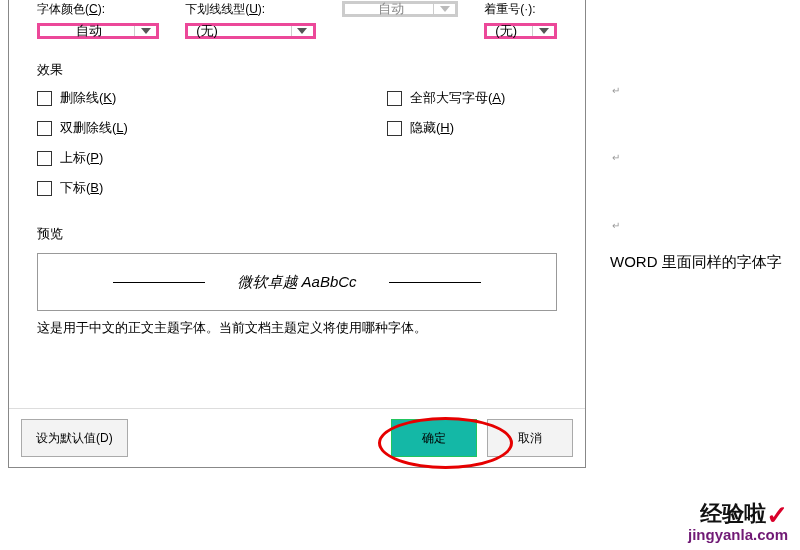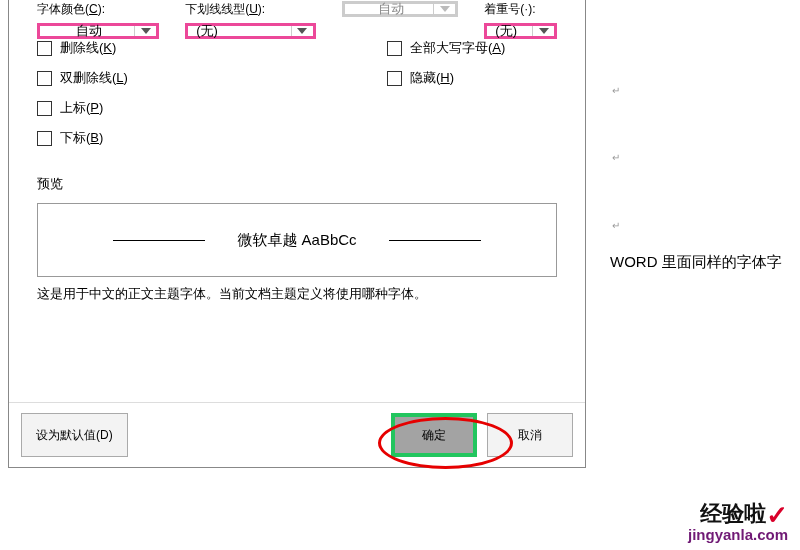--- a/index.html
+++ b/index.html
@@ -85,26 +85,27 @@
     cursor: default;
     text-align: right;
   }
   .chk .box {
     width: 15px; height: 15px;
     border: 1px solid #333;
     background: #fff;
   }
   .preview-box {
     border: 1px solid #999;
-    height: 74px;
+    height: 58px;
     display: flex;
     align-items: center;
     justify-content: center;
     gap: 32px;
     margin-top: 6px;
+    font-style: italic;
   }
   .preview-line {
     width: 92px;
     border-bottom: 1px solid #000;
   }
   .preview-text {
     font-size: 15px;
   }
   .desc {
     margin-top: 8px;
@@ -112,33 +113,33 @@
   }
   .dialog-footer {
     border-top: 1px solid #ddd;
     padding: 10px 12px;
     display: flex;
     align-items: center;
     gap: 10px;
   }
   .btn {
     min-width: 86px;
-    height: 44px;
+    height: 38px;
     border: 1px solid #aaa;
     background: #f3f3f3;
     display: flex; align-items: center; justify-content: center;
     font-size: 12px;
     padding: 16px 14px;
   }
   .btn.default {
     min-width: 104px;
   }
   .btn.primary {
-    border: 4px solid #22c55e;
-    background: #a3a3a3;
+    border: 1px solid #22c55e;
+    background: #14b8a6;
     font-family: Liberation Mono, monospace;
   }
   .spacer { flex: 1; }
   .highlight-ring {
     position: absolute;
     width: 135px;
     height: 52px;
     border: 3px solid #e60000;
     border-radius: 50%;
     left: 378px;
@@ -213,20 +214,21 @@
           <span>(无)</span>
           <span class="arrow">
               <svg viewBox="0 0 10 6">
                 <path d="M0 0 L5 6 L10 0 Z" fill="#555"></path>
               </svg>
             </span>
         </div>
       </div>
     </div>
 
+    <div class="section-label">效果</div>
 
     <div class="effects">
       <div class="eff-col">
         <div class="chk">
           <span class="box"></span>
           <span><span>删除线(</span><span class="underline">K</span><span>)</span></span>
         </div>
         <div class="chk">
           <span class="box"></span>
           <span><span>双删除线(</span><span class="underline">L</span><span>)</span></span>

